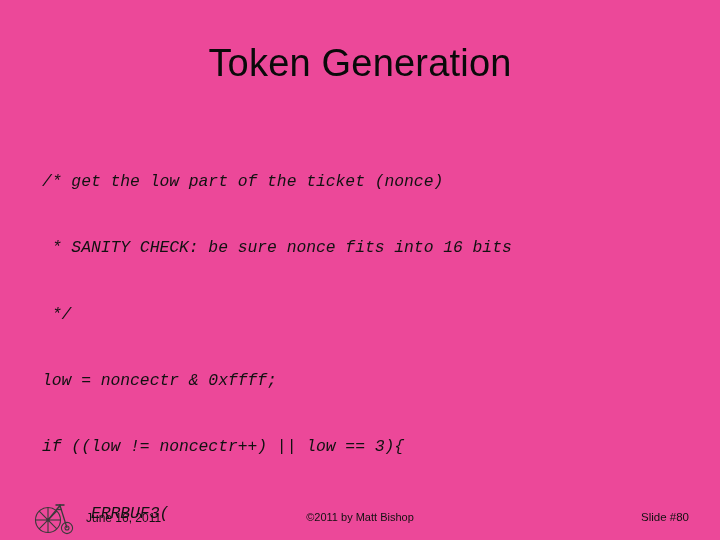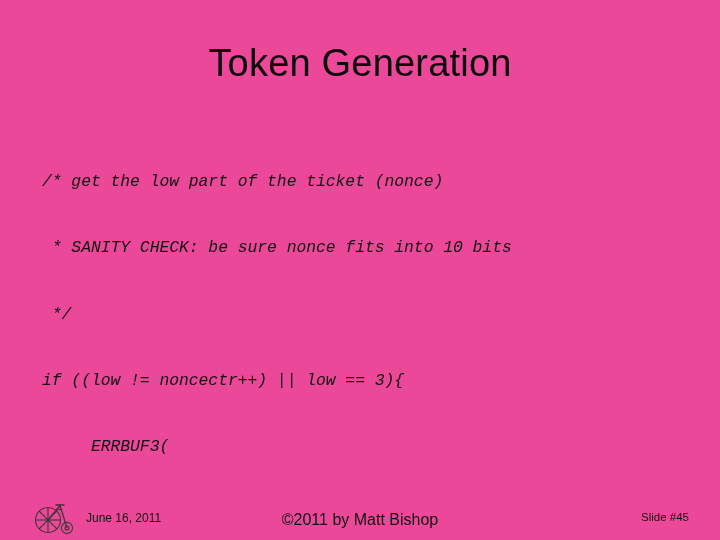--- a/index.html
+++ b/index.html
@@ -68,21 +68,21 @@
     color: #111111;
     white-space: pre;
   }
   #footer-copyright {
     position: absolute;
     left: 0;
     top: 11px;
     width: 720px;
     text-align: center;
     font-family: "Liberation Sans", sans-serif;
-    font-size: 16px;
+    font-size: 11px;
     color: #111111;
     white-space: pre;
   }
   #footer-slide-number {
     position: absolute;
     right: 31px;
     top: 11px;
     font-family: "Liberation Sans", sans-serif;
     font-size: 11.5px;
     color: #111111;
@@ -98,22 +98,23 @@
 </style>
 </head>
 <body>
 
 <div id="slide">
 
   <div id="slide-title">Token Generation</div>
 
   <div id="code-block">
     <div class="code-line">/* get the low part of the ticket (nonce)</div>
-    <div class="code-line"> * SANITY CHECK: be sure nonce fits into 10 bits</div>
+    <div class="code-line"> * SANITY CHECK: be sure nonce fits into 16 bits</div>
     <div class="code-line"> */</div>
+    <div class="code-line">low = noncectr &amp; 0xffff;</div>
     <div class="code-line">if ((low != noncectr++) || low == 3){</div>
     <div class="code-line">     ERRBUF3(</div>
     
     
     
     
     
     
     
     
@@ -133,16 +134,16 @@
       <path d="M27 6.5 L34 29" stroke-width="1.3"></path>
       <path d="M22.5 6.0 L31.5 6.0" stroke-width="1.6"></path>
       <path d="M27 5.0 L27 8.5" stroke-width="1.2"></path>
       <path d="M23.5 10.5 L29.0 10.5" stroke-width="1.3"></path>
     </g>
   </svg>
 
   <div id="footer">
     <div id="footer-date">June 16, 2011</div>
     <div id="footer-copyright">©2011 by Matt Bishop</div>
-    <div id="footer-slide-number">Slide #45</div>
+    <div id="footer-slide-number">Slide #80</div>
   </div>
 
 </div>
 
 </body></html>

